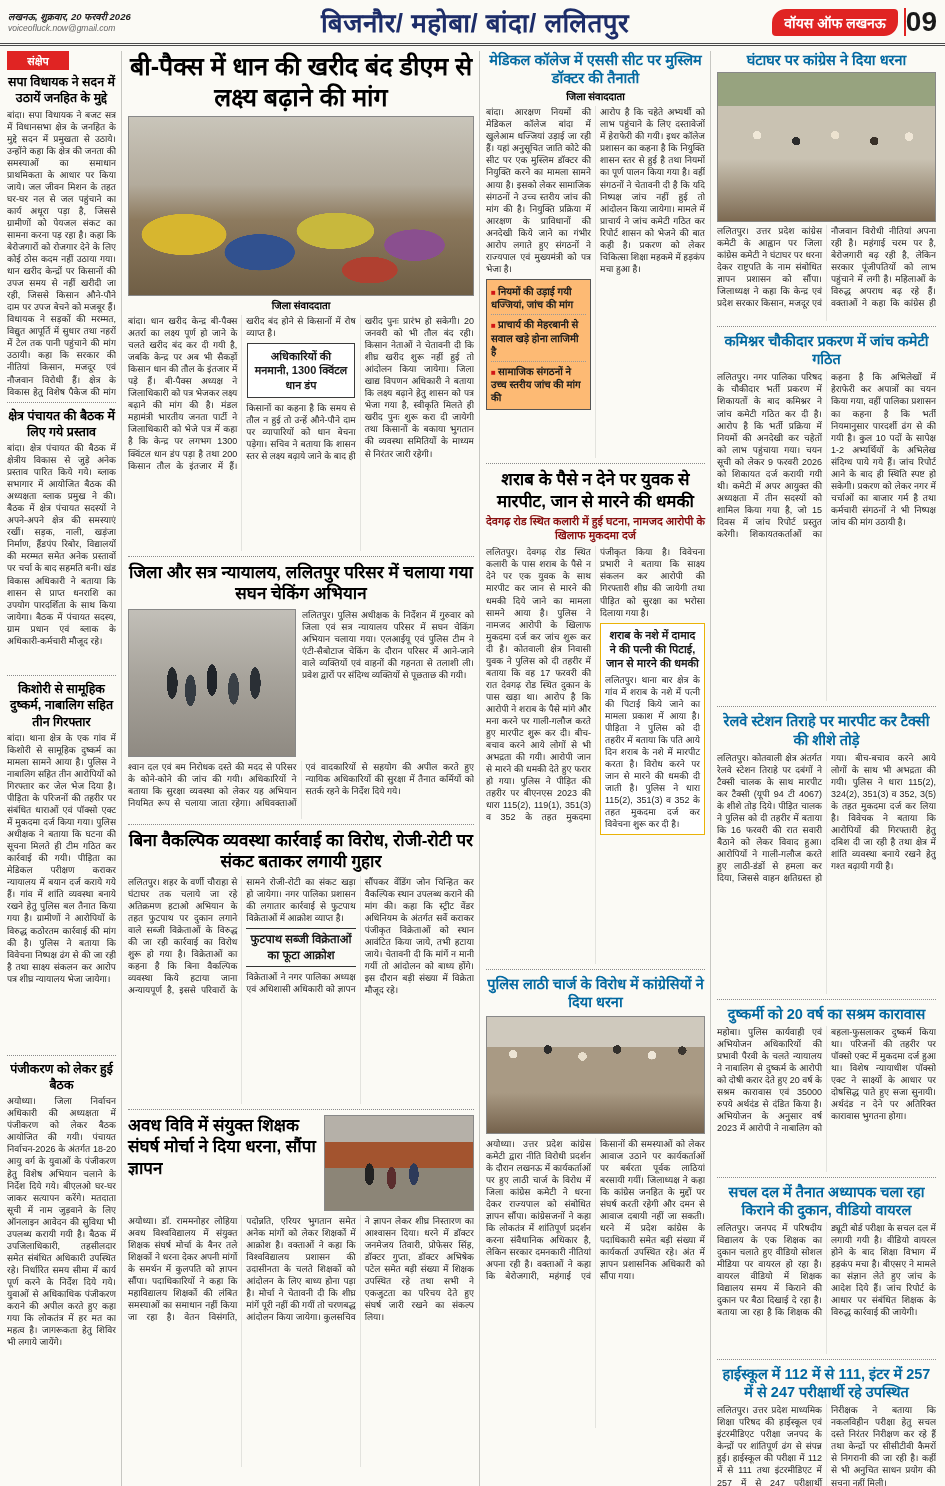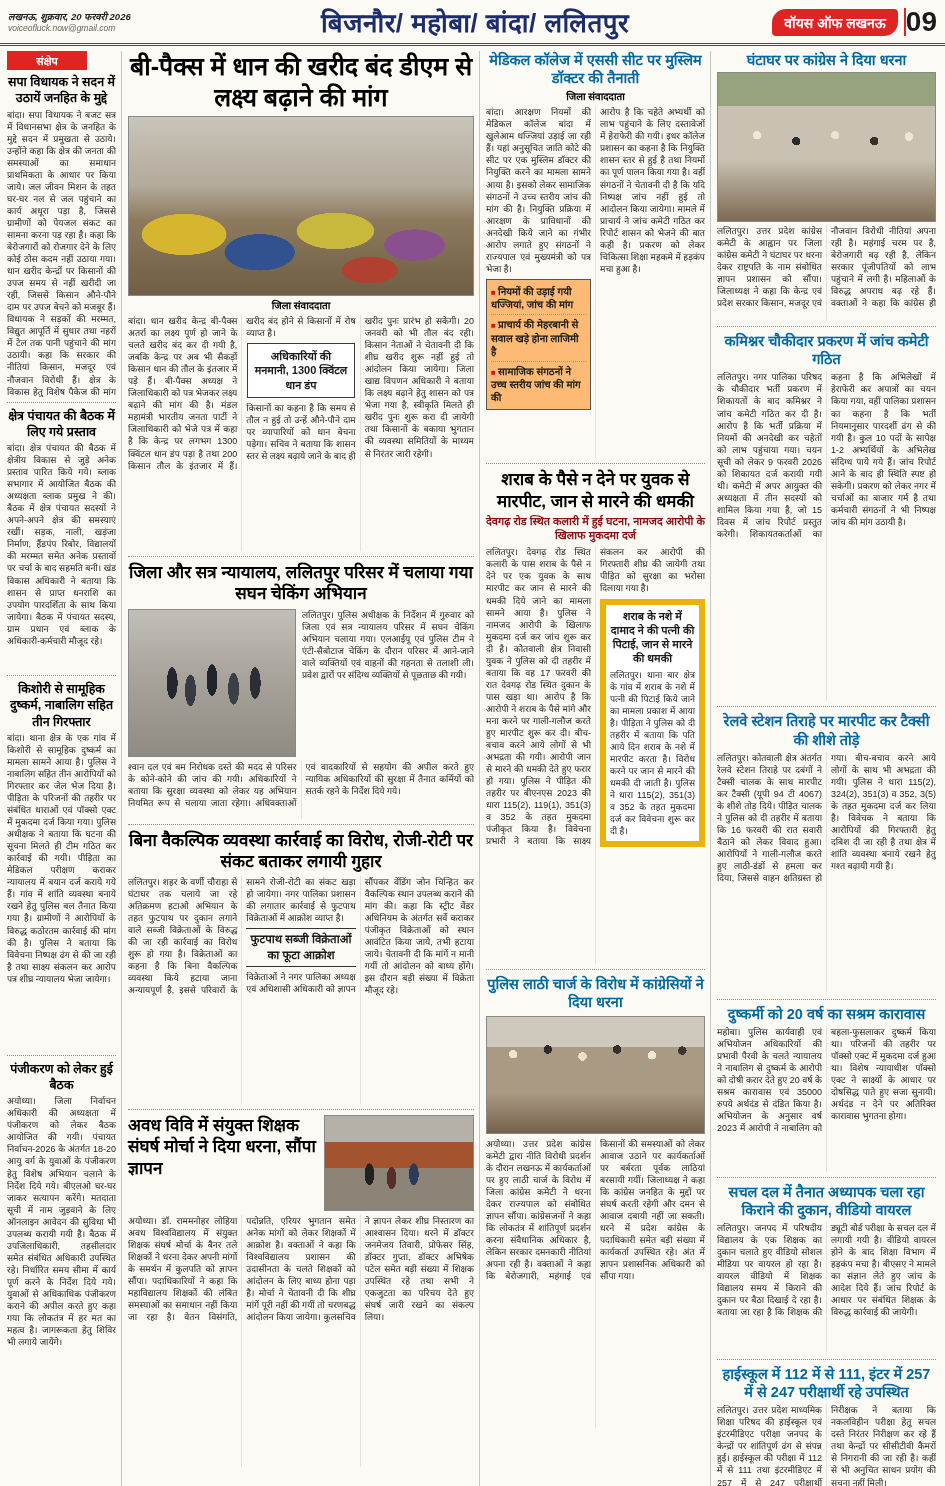--- a/index.html
+++ b/index.html
@@ -30,29 +30,29 @@
   .h-xl{font-size:25px;font-weight:bold;line-height:1.22;text-align:center;color:#000;}
   .h-lg{font-size:17px;font-weight:bold;line-height:1.25;text-align:center;color:#000;}
   .h-md{font-size:14.5px;font-weight:bold;line-height:1.25;text-align:center;color:#0369a1;}
   .h-sm{font-size:12.5px;font-weight:bold;line-height:1.3;text-align:center;color:#000;margin-bottom:2px;}
   .body-txt{font-size:9px;line-height:1.34;text-align:justify;color:#1c1c1c;}
   .clip{overflow:hidden;}
   .byline{font-size:10px;font-weight:bold;text-align:center;margin:2px 0 3px;color:#000;}
   .art-div{border-bottom:1px dotted #8a8a8a;margin:5px 0;}
   .cols-2{column-count:2;column-gap:9px;column-rule:1px solid #e3e3de;}
   .cols-3{column-count:3;column-gap:9px;column-rule:1px solid #e3e3de;}
-  .brief-label{background:#e02423;color:#fff;font-weight:bold;font-size:11px;text-align:center;padding:2px 4px;width:80px;margin-bottom:4px;}
+  .brief-label{background:#e02423;color:#fff;font-weight:bold;font-size:11px;text-align:center;padding:2px 4px;width:62px;margin-bottom:4px;}
   .inset-box{border:1px solid #3a3a3a;padding:5px 4px;margin:4px 1px;text-align:center;font-weight:bold;font-size:11px;line-height:1.3;break-inside:avoid;background:#fff;}
   .sub-head{border-top:1.5px solid #333;border-bottom:1.5px solid #333;padding:3px 1px;margin:4px 0;font-size:11.5px;font-weight:bold;text-align:center;break-inside:avoid;}
   .red-sub{font-size:11px;font-weight:bold;color:#8a1111;text-align:center;line-height:1.3;margin:2px 0 4px;}
   .bullet-box{border:1px solid #555;padding:2px 4px;margin:4px 0;break-inside:avoid;background:#fdba74;}
   .bullet{font-size:10px;font-weight:bold;line-height:1.3;padding:3px 0;border-bottom:1px dotted #999;text-align:left;}
   .bullet:last-child{border-bottom:none;}
   .bullet::before{content:"■ ";color:#d11515;font-size:8px;}
-  .box2{border:6px solid #eab308;padding:4px;margin:4px 0;break-inside:avoid;background:#fff;}
+  .box2{border:1px solid #eab308;padding:4px;margin:4px 0;break-inside:avoid;background:#fff;}
   .box2-head{font-size:11px;font-weight:bold;text-align:center;line-height:1.3;margin-bottom:3px;}
   .row{display:flex;gap:6px;}
 
   
   .photo{border:1px solid #888;flex:none;}
   .ph-a{background:
     radial-gradient(ellipse 70px 34px at 16% 66%, #d7b62f 0 60%, transparent 61%),
     radial-gradient(ellipse 58px 30px at 38% 76%, #31518f 0 60%, transparent 61%),
     radial-gradient(ellipse 64px 30px at 60% 64%, #c8b83d 0 60%, transparent 61%),
     radial-gradient(ellipse 50px 26px at 83% 72%, #8a4f8f 0 60%, transparent 61%),

